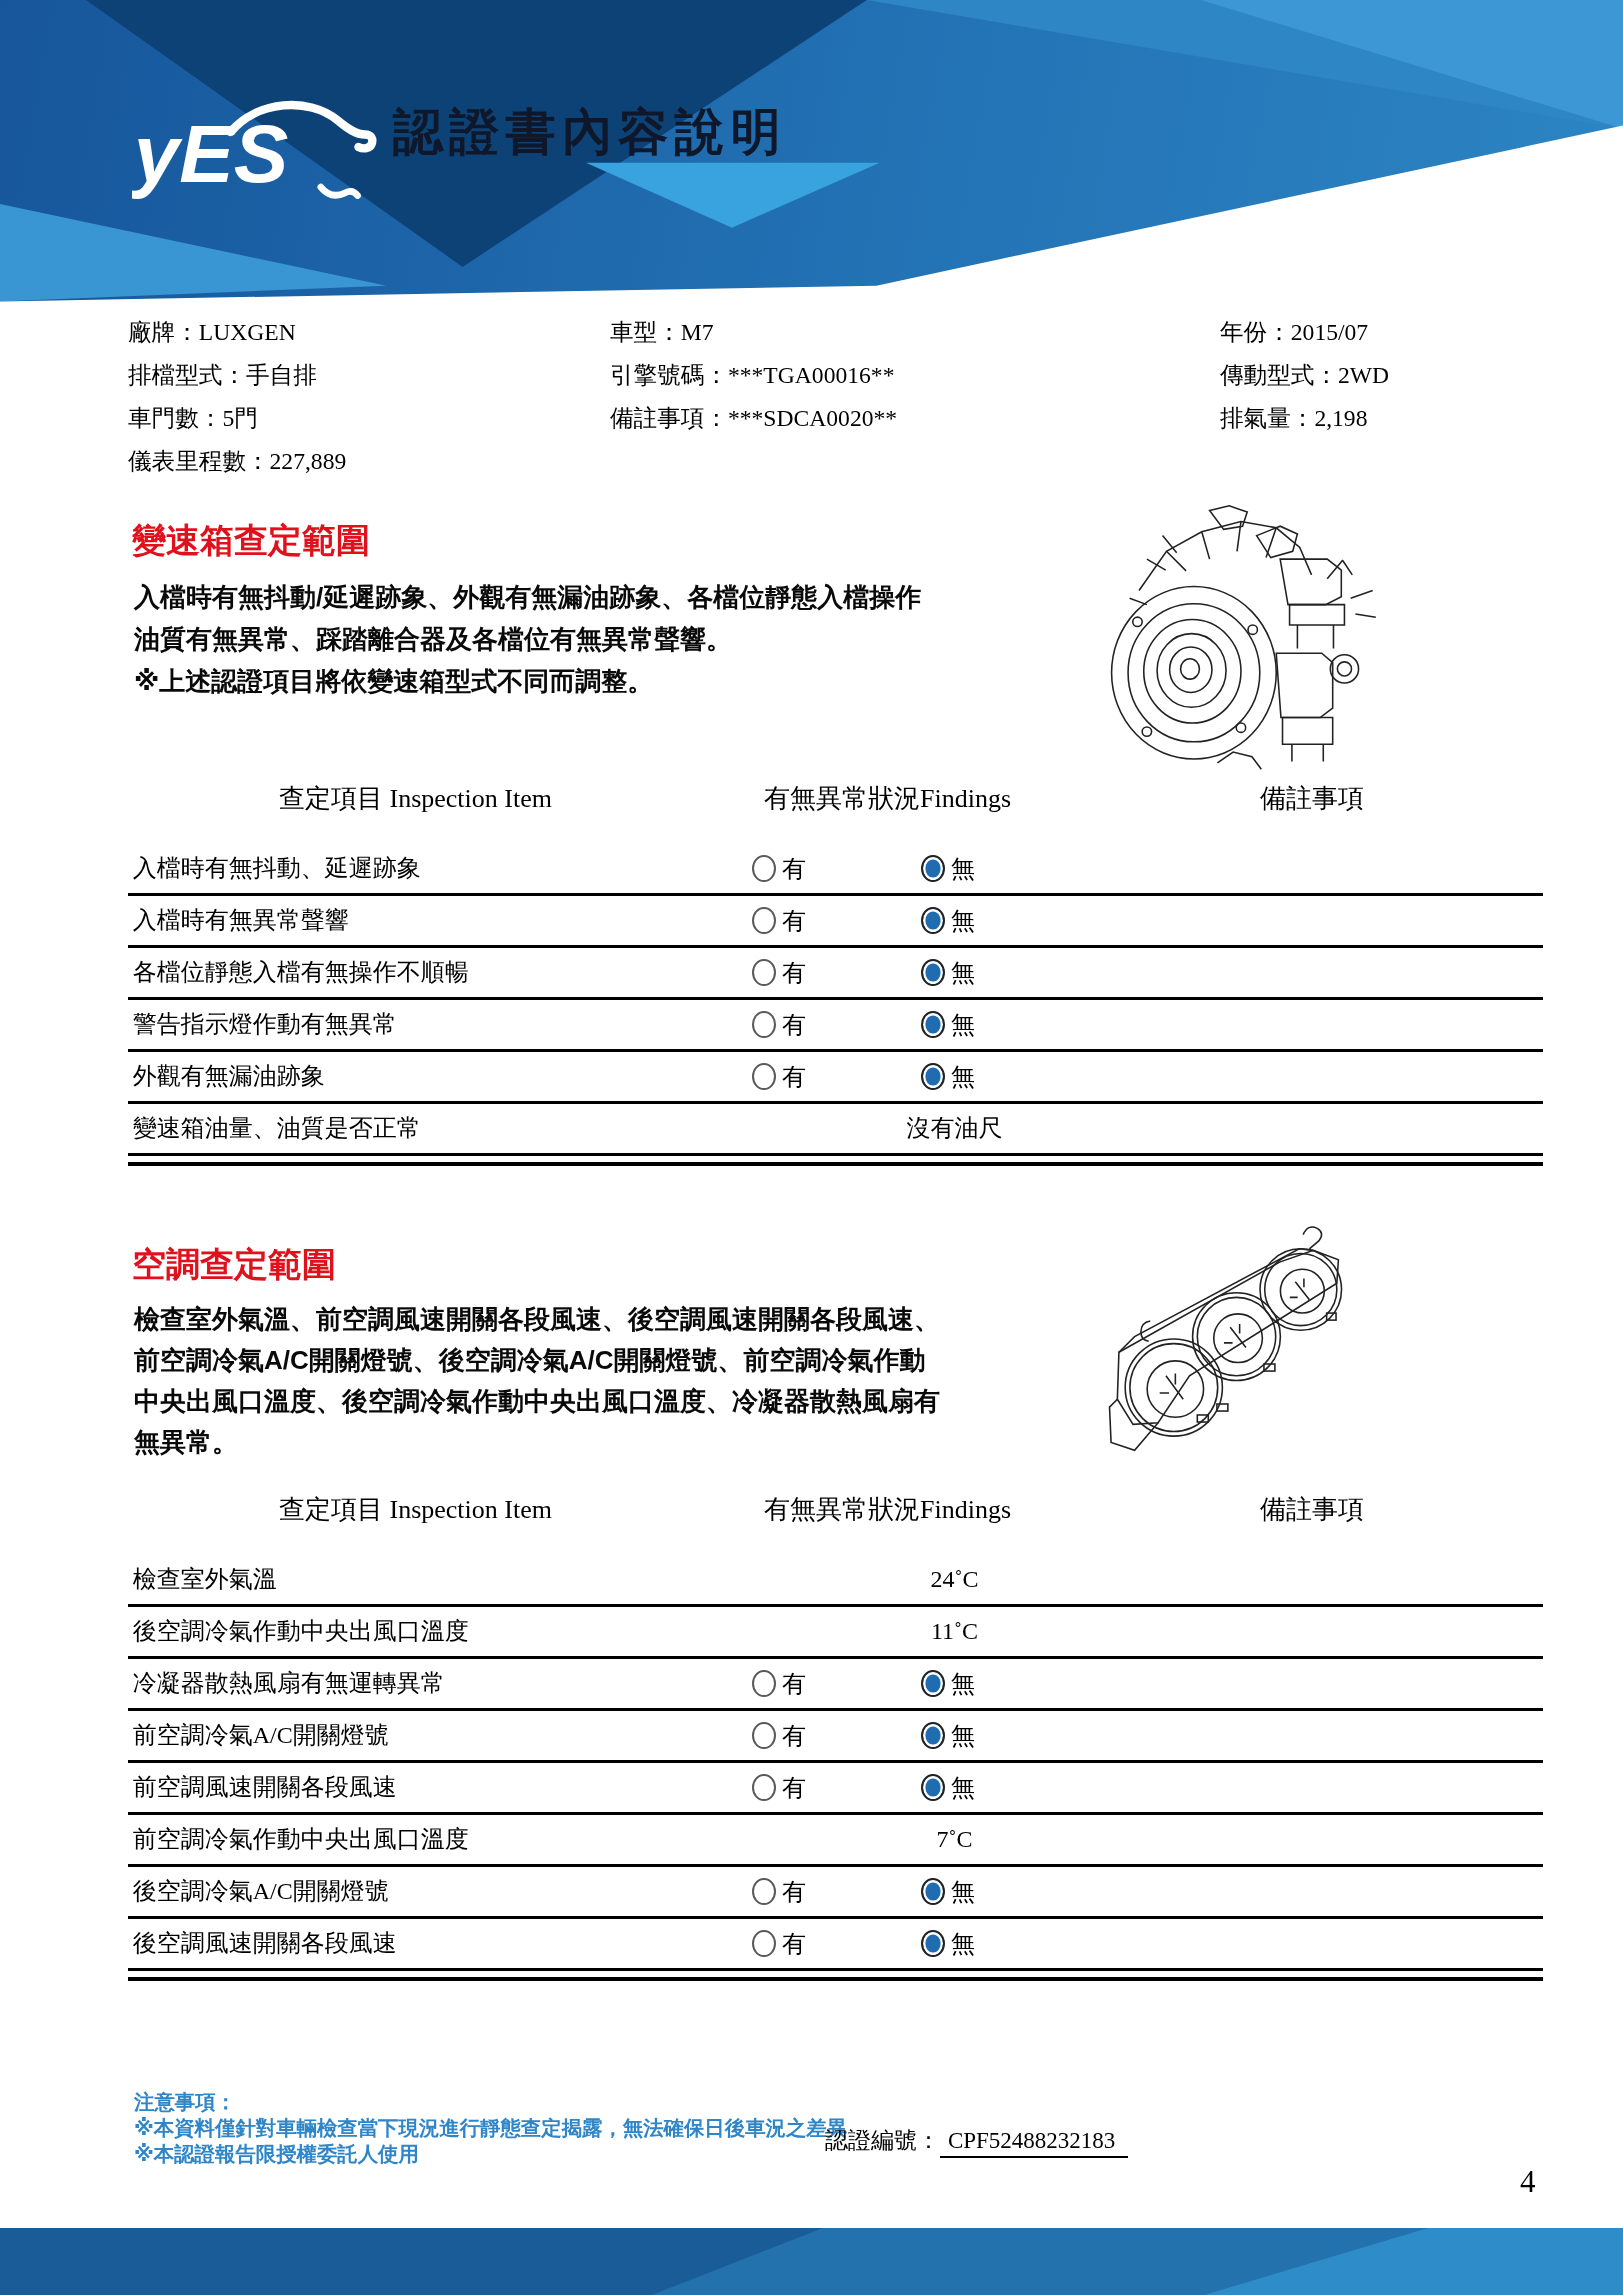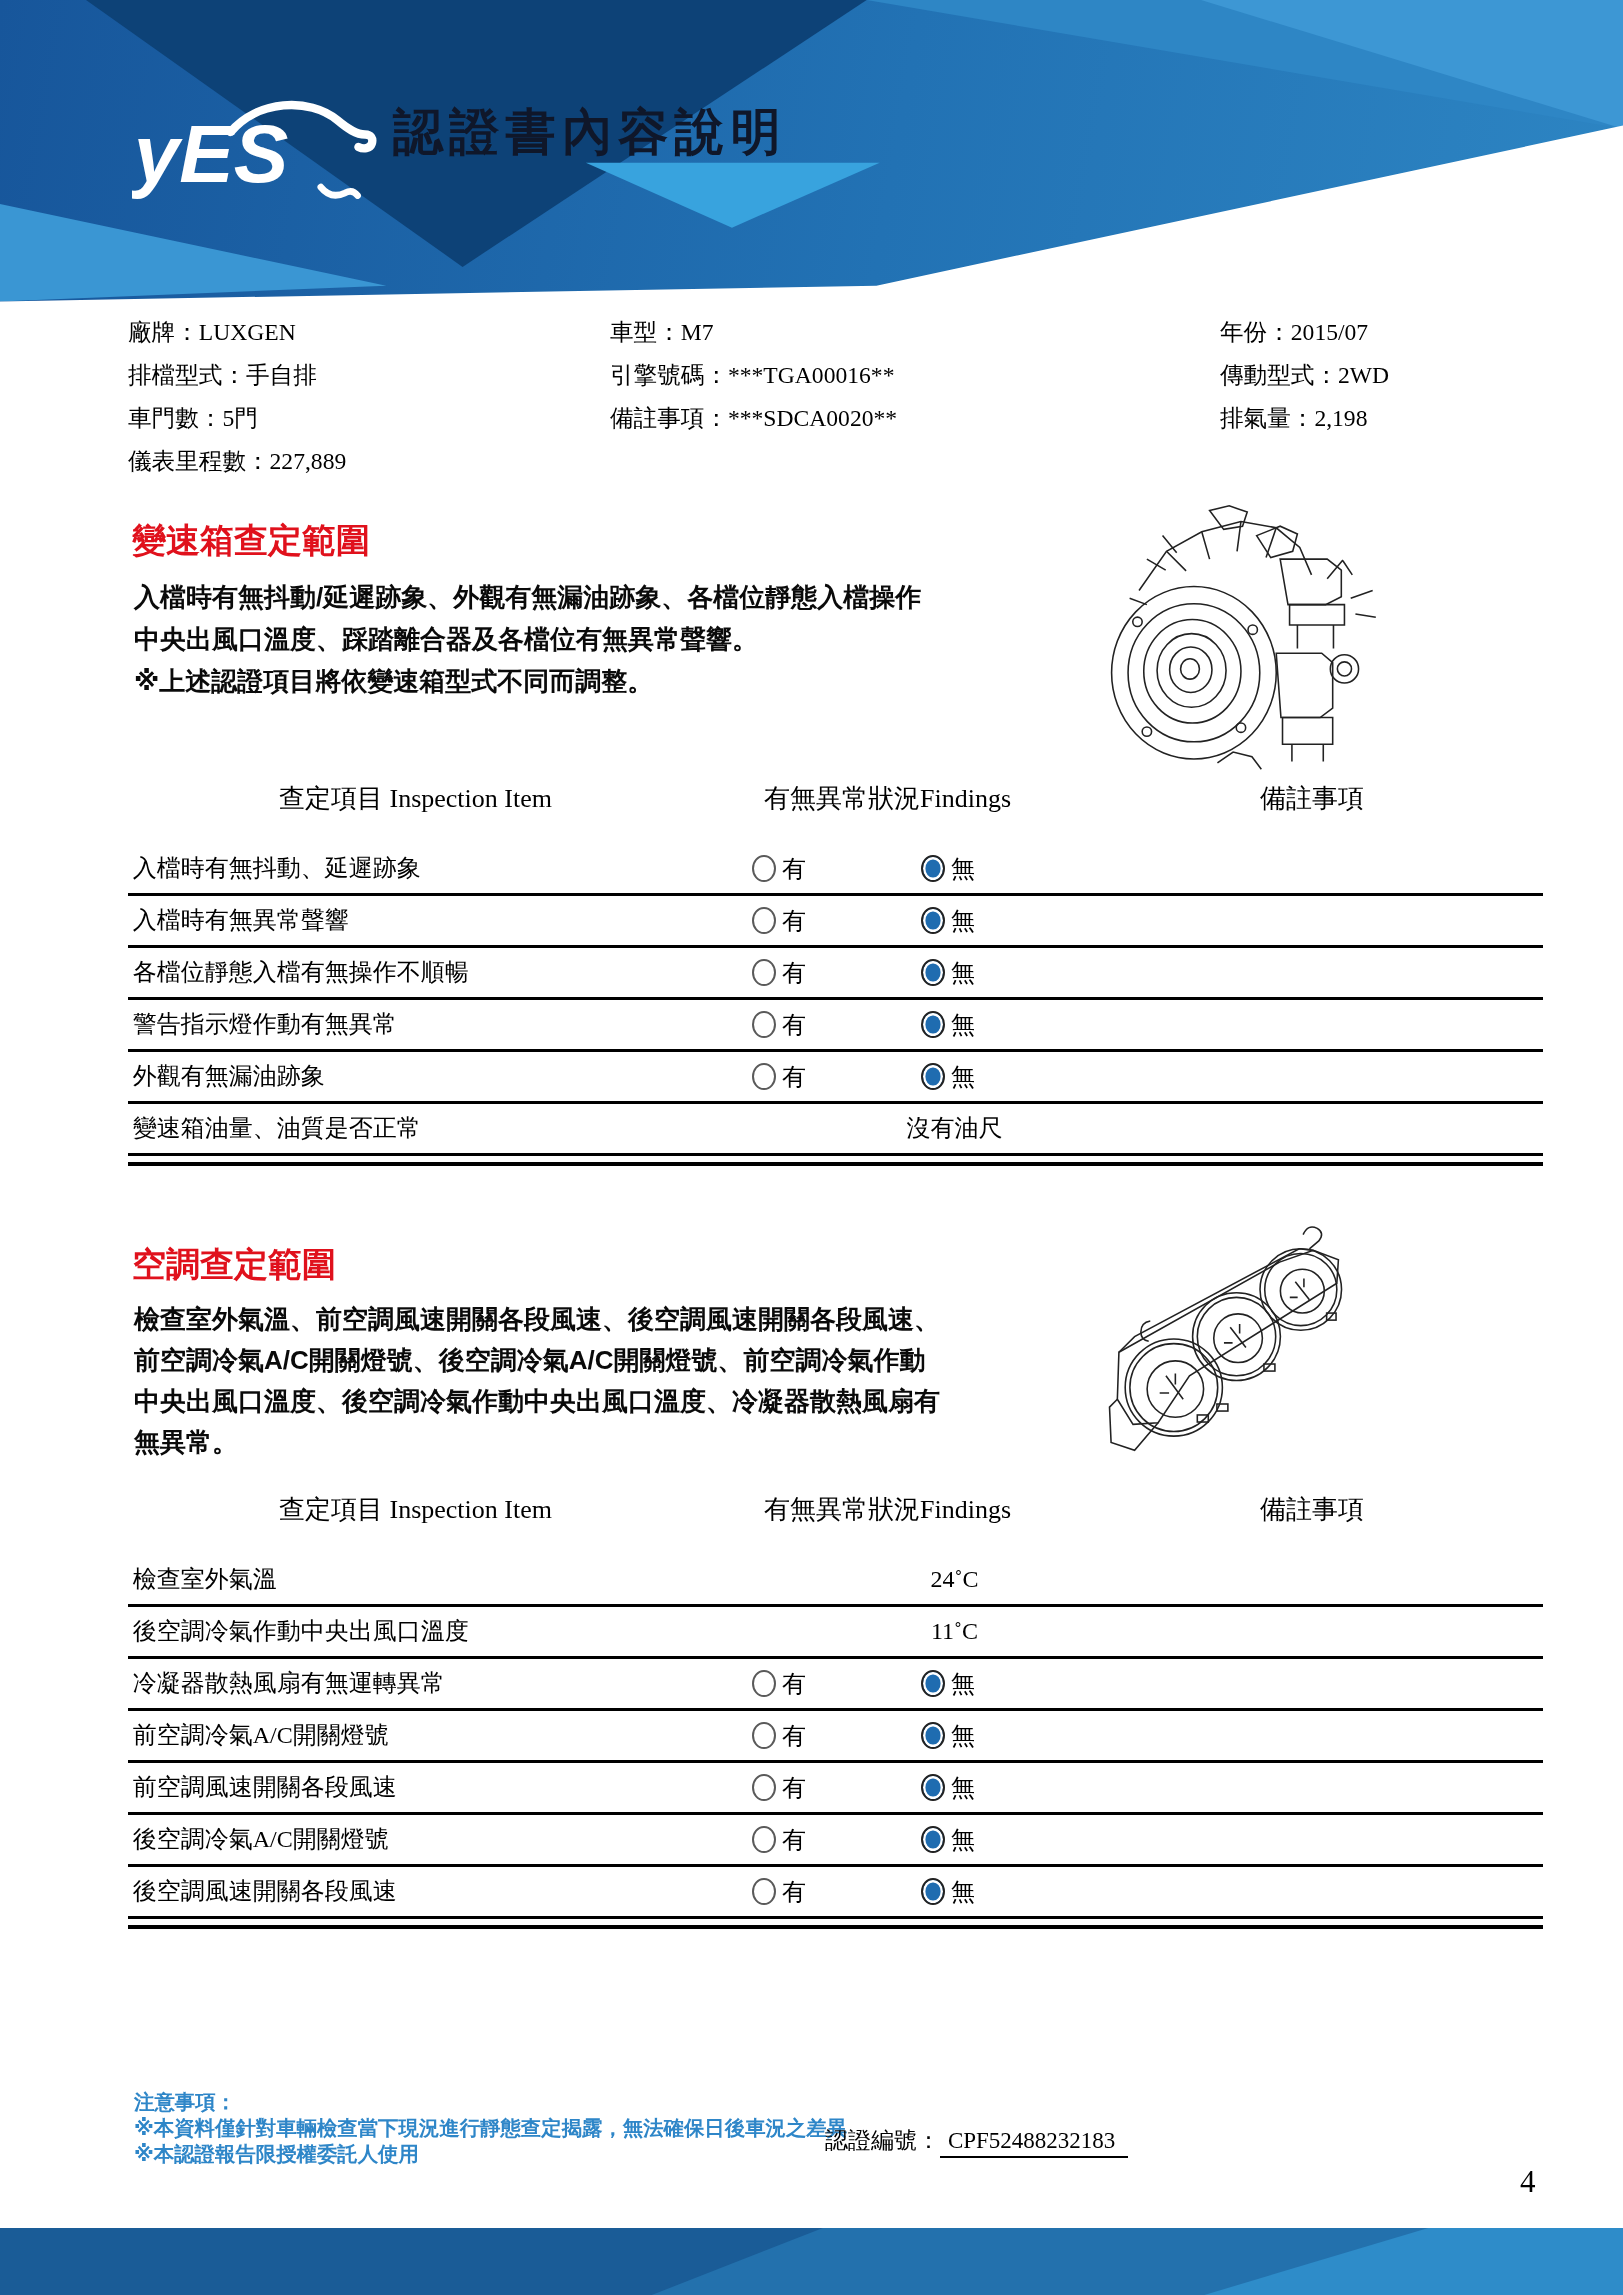--- a/index.html
+++ b/index.html
@@ -91,21 +91,21 @@
   </div>
   <div class="vinfo c3">
     <div>年份：2015/07</div>
     <div>傳動型式：2WD</div>
     <div>排氣量：2,198</div>
   </div>
 
   <div class="sec-title" style="top:518px;">變速箱查定範圍</div>
   <div class="sec-desc" style="top:576px;">
     <div>入檔時有無抖動/延遲跡象、外觀有無漏油跡象、各檔位靜態入檔操作</div>
-    <div>中央出風口溫度、踩踏離合器及各檔位有無異常聲響。</div>
+    <div>油質有無異常、踩踏離合器及各檔位有無異常聲響。</div>
     <div>※上述認證項目將依變速箱型式不同而調整。</div>
   </div>
 
   <svg class="illus" style="left:1092px;top:504px;" width="294" height="271" viewBox="0 0 375 345">
     <g class="ln">
       <ellipse cx="130" cy="215" rx="105" ry="110"></ellipse>
       <ellipse cx="130" cy="215" rx="84" ry="88"></ellipse>
       <ellipse cx="128" cy="213" rx="62" ry="66"></ellipse>
       <ellipse cx="127" cy="212" rx="44" ry="47"></ellipse>
       <ellipse cx="126" cy="211" rx="27" ry="29"></ellipse>
@@ -287,20 +287,24 @@
       <div class="rg rg-yes">
         <span class="radio"></span>
         <span class="opt-label">有</span>
       </div>
       <div class="rg rg-no">
         <span class="radio checked"></span>
         <span class="opt-label">無</span>
       </div>
     </div>
 
+    <div class="trow">
+      <div class="row-item">前空調冷氣作動中央出風口溫度</div>
+      <div class="row-value">7˚C</div>
+    </div>
 
     <div class="trow">
       <div class="row-item">後空調冷氣A/C開關燈號</div>
       <div class="rg rg-yes">
         <span class="radio"></span>
         <span class="opt-label">有</span>
       </div>
       <div class="rg rg-no">
         <span class="radio checked"></span>
         <span class="opt-label">無</span>

